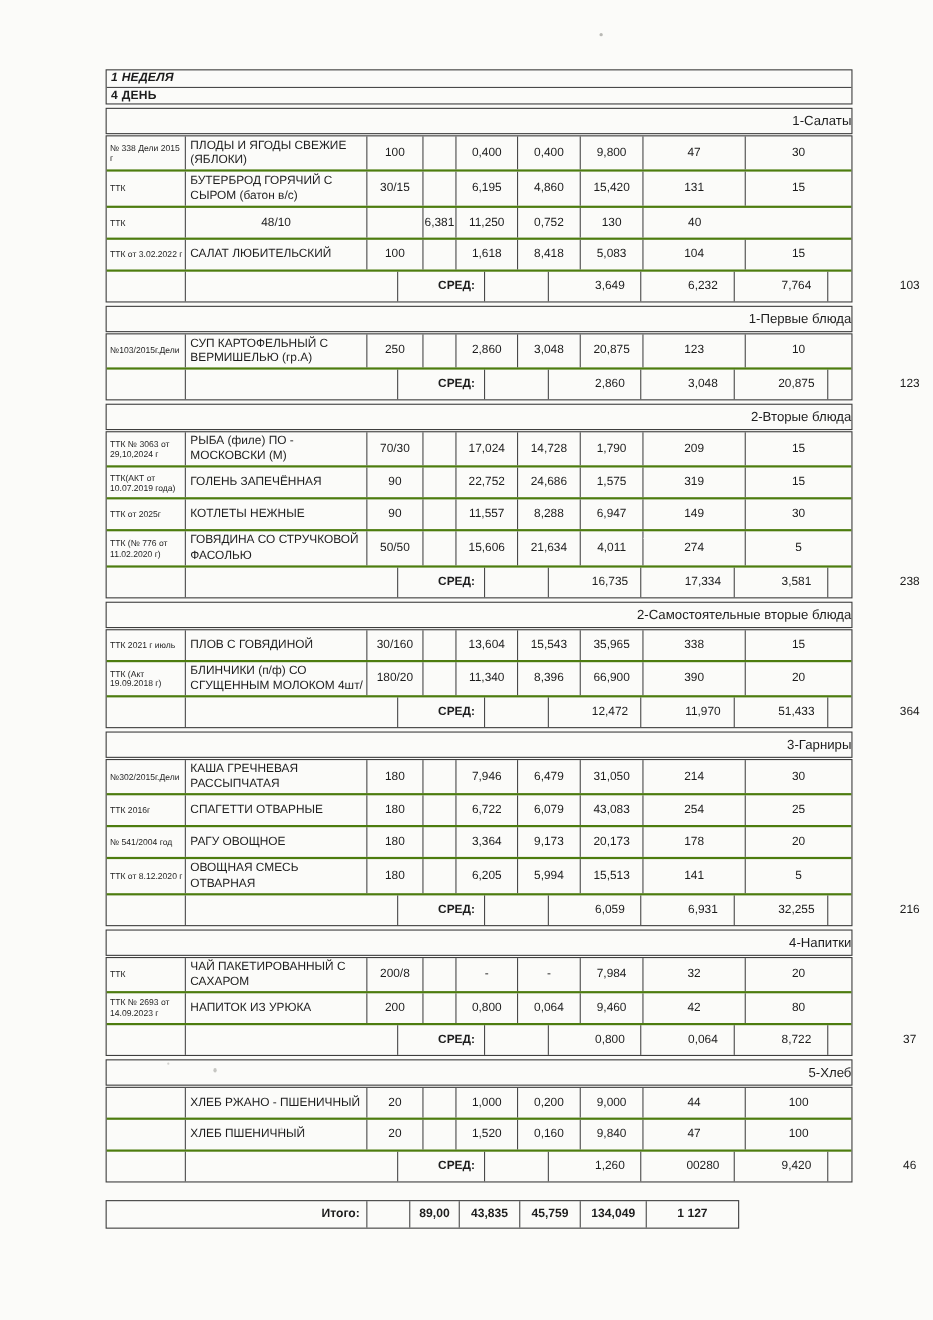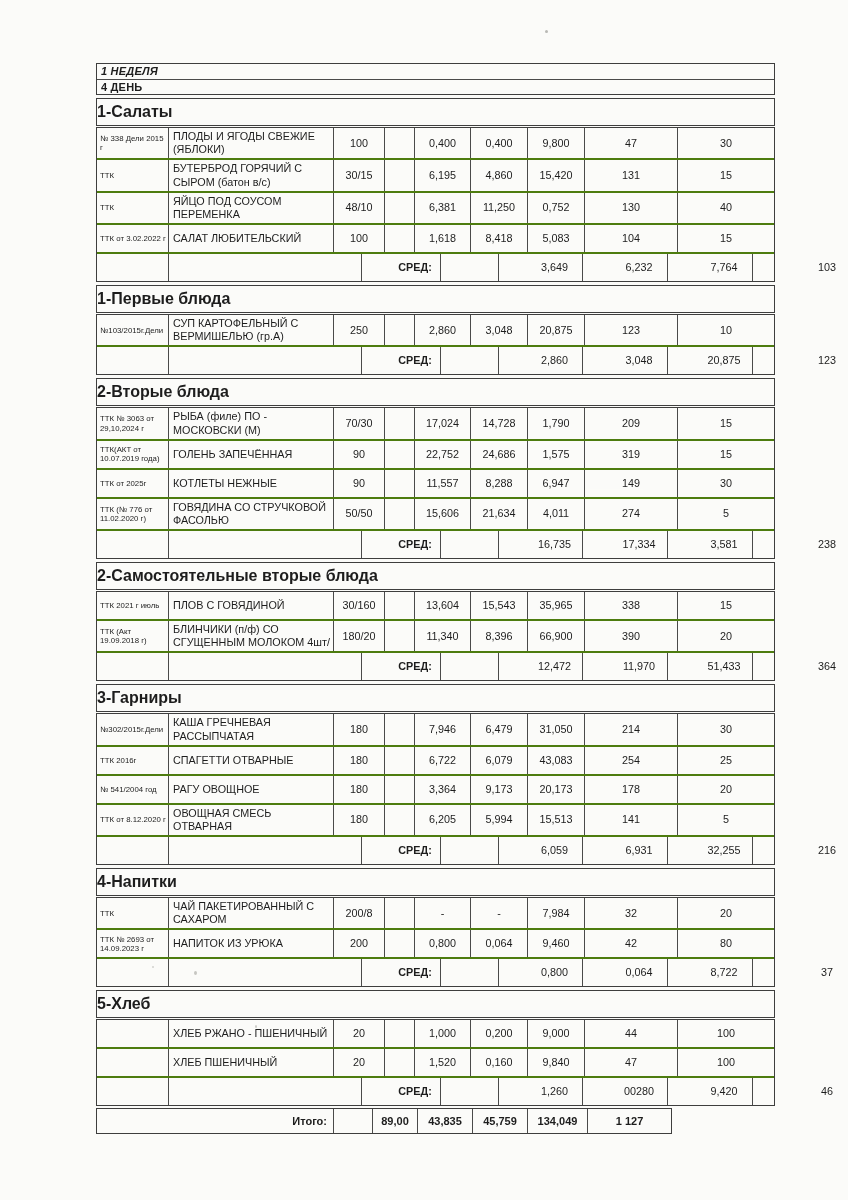--- a/index.html
+++ b/index.html
@@ -17,21 +17,21 @@
   .week-box .hline{
     font-weight:bold;font-size:11px;line-height:14px;
     padding:0 0 0 4px;height:14.5px;letter-spacing:.2px;
   }
   .week-box .hline:first-child{border-bottom:1px solid #4a4a4a;font-style:italic;}
 
   
   .section{margin-top:3px;}
   .section-title{
     border:1.5px solid #3e3e3e;
-    text-align:left;font-weight:bold;font-size:16px;
+    text-align:right;font-weight:normal;font-size:12px;
     padding:4px 0 4px 0;margin-bottom:1px;
   }
   .rows{border:1.5px solid #3e3e3e;}
   .t-row{
     display:grid;
     grid-template-columns:72px 165px 51px 30px 56px 57px 57px 93px 1fr;
     border-bottom:2px solid #4d7c0f;
     min-height:27px;
   }
   .t-row:last-child{border-bottom:none;gap:28px;}
@@ -42,21 +42,21 @@
   }
   .cell:last-child{border-right:none;}
   .cell.code{font-size:7.8px;line-height:1.2;padding:2px 2px 2px 3px;align-items:center;}
   .cell.name{padding:2px 3px 2px 4px;}
   .cell.num{justify-content:center;text-align:center;padding:2px 1px;}
   .cell.sred-label{justify-content:center;font-weight:bold;}
   .sred-row .cell{font-size:10.8px;}
 
   
   .itogo{
-    margin-top:2px;width:576px;box-sizing:border-box;
+    margin-top:16px;width:576px;box-sizing:border-box;
     border:1.6px solid #3e3e3e;
     display:grid;grid-template-columns:237px 39px 45px 55px 55px 60px auto;
     min-height:26px;
   }
   .itogo .cell{font-weight:bold;font-size:11px;}
   .itogo .label{justify-content:flex-end;padding-right:6px;}
 
   
   .speck{position:absolute;background:#b9b9b5;border-radius:50%;}
   .speck.s1{left:545px;top:30px;width:3px;height:3px;}
@@ -101,21 +101,20 @@
               <div class="cell num">30/15</div>
               <div class="cell num"></div>
               <div class="cell num">6,195</div>
               <div class="cell num">4,860</div>
               <div class="cell num">15,420</div>
               <div class="cell num">131</div>
               <div class="cell num">15</div>
             </div>
             <div class="t-row">
               <div class="cell code">ТТК</div>
-              <div class="cell name">ЯЙЦО ПОД СОУСОМ ПЕРЕМЕНКА</div>
               <div class="cell num">48/10</div>
               <div class="cell num"></div>
               <div class="cell num">6,381</div>
               <div class="cell num">11,250</div>
               <div class="cell num">0,752</div>
               <div class="cell num">130</div>
               <div class="cell num">40</div>
             </div>
             <div class="t-row">
               <div class="cell code">ТТК от 3.02.2022 г</div>

